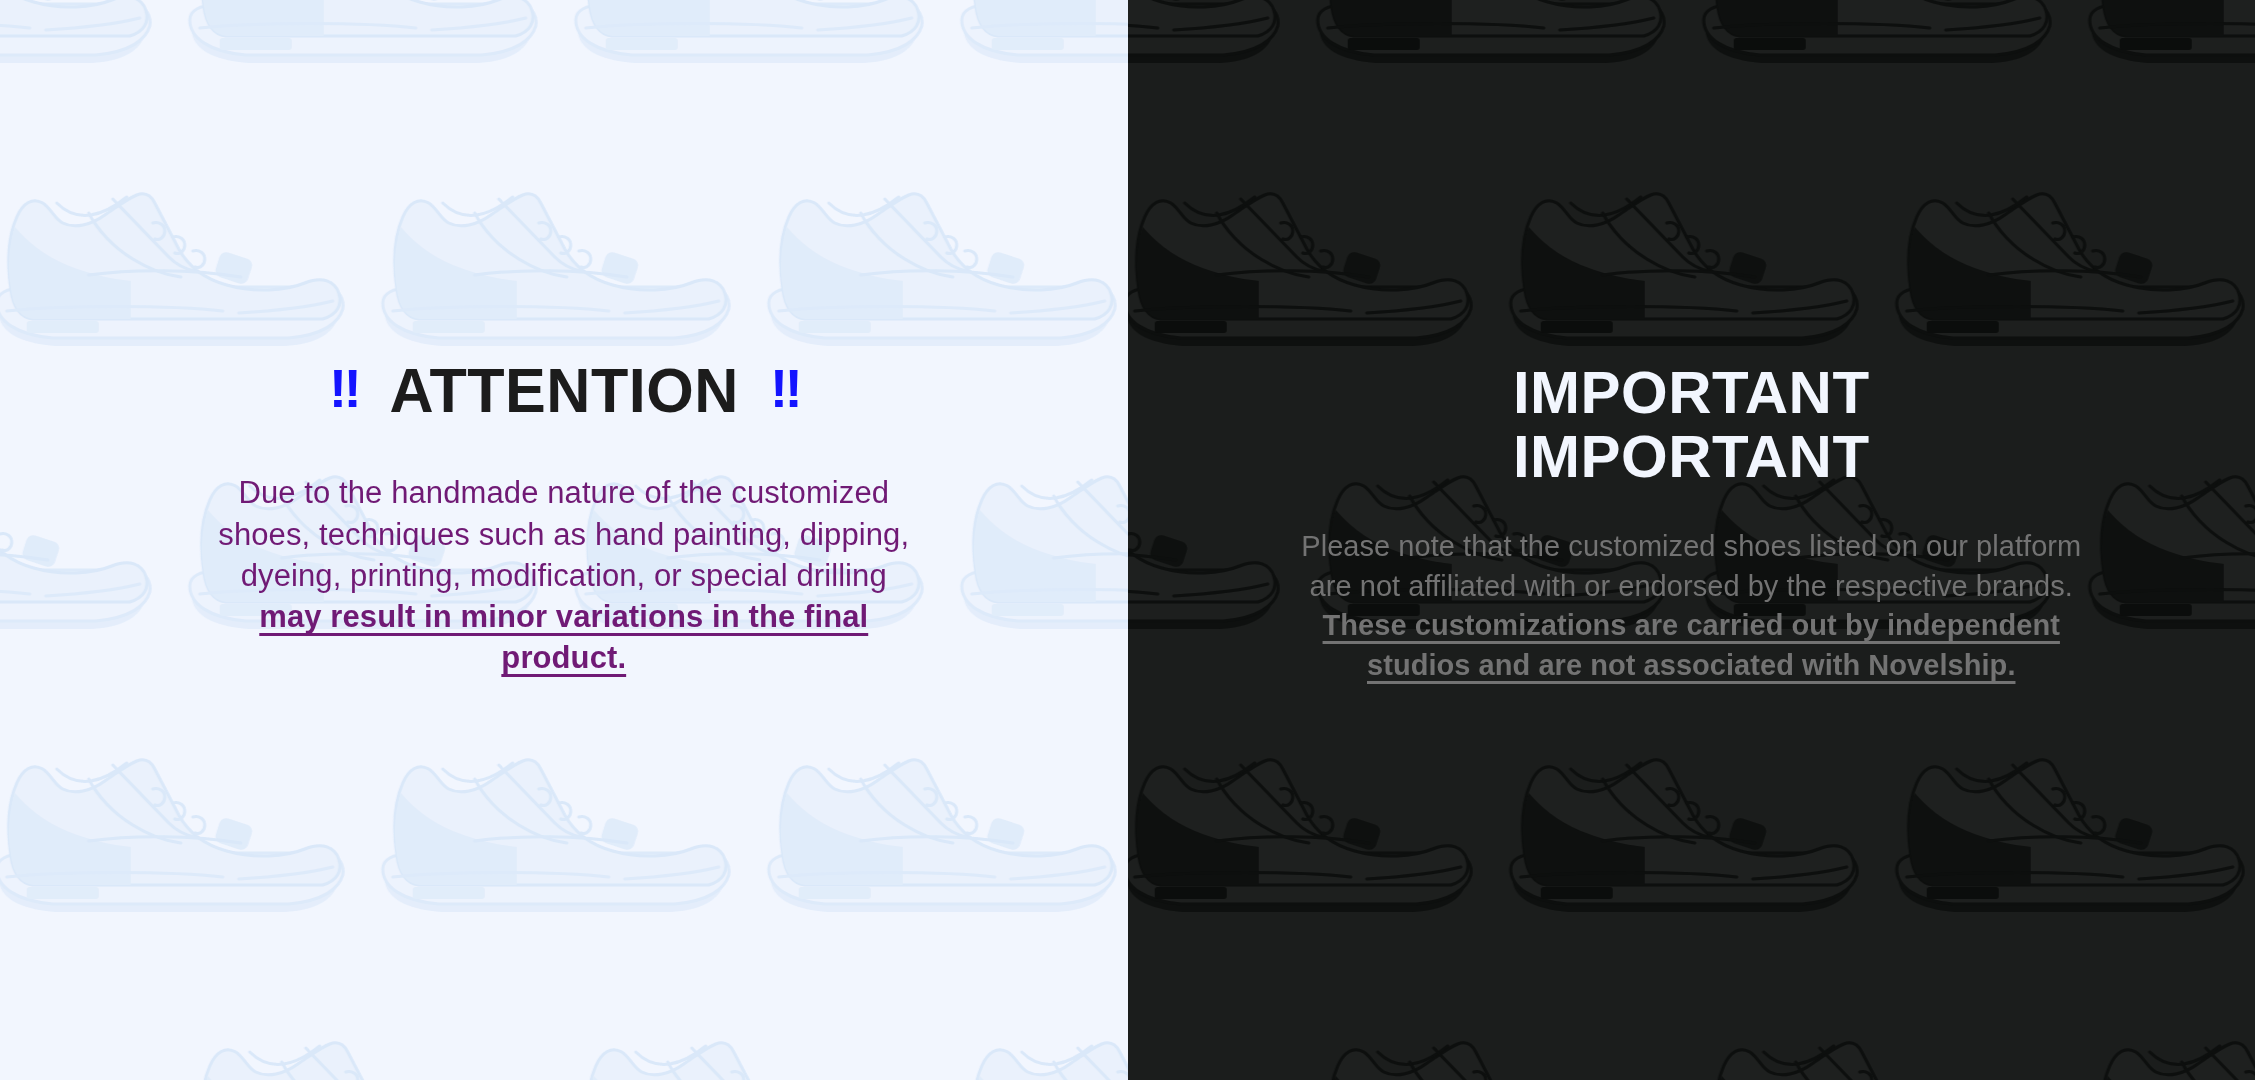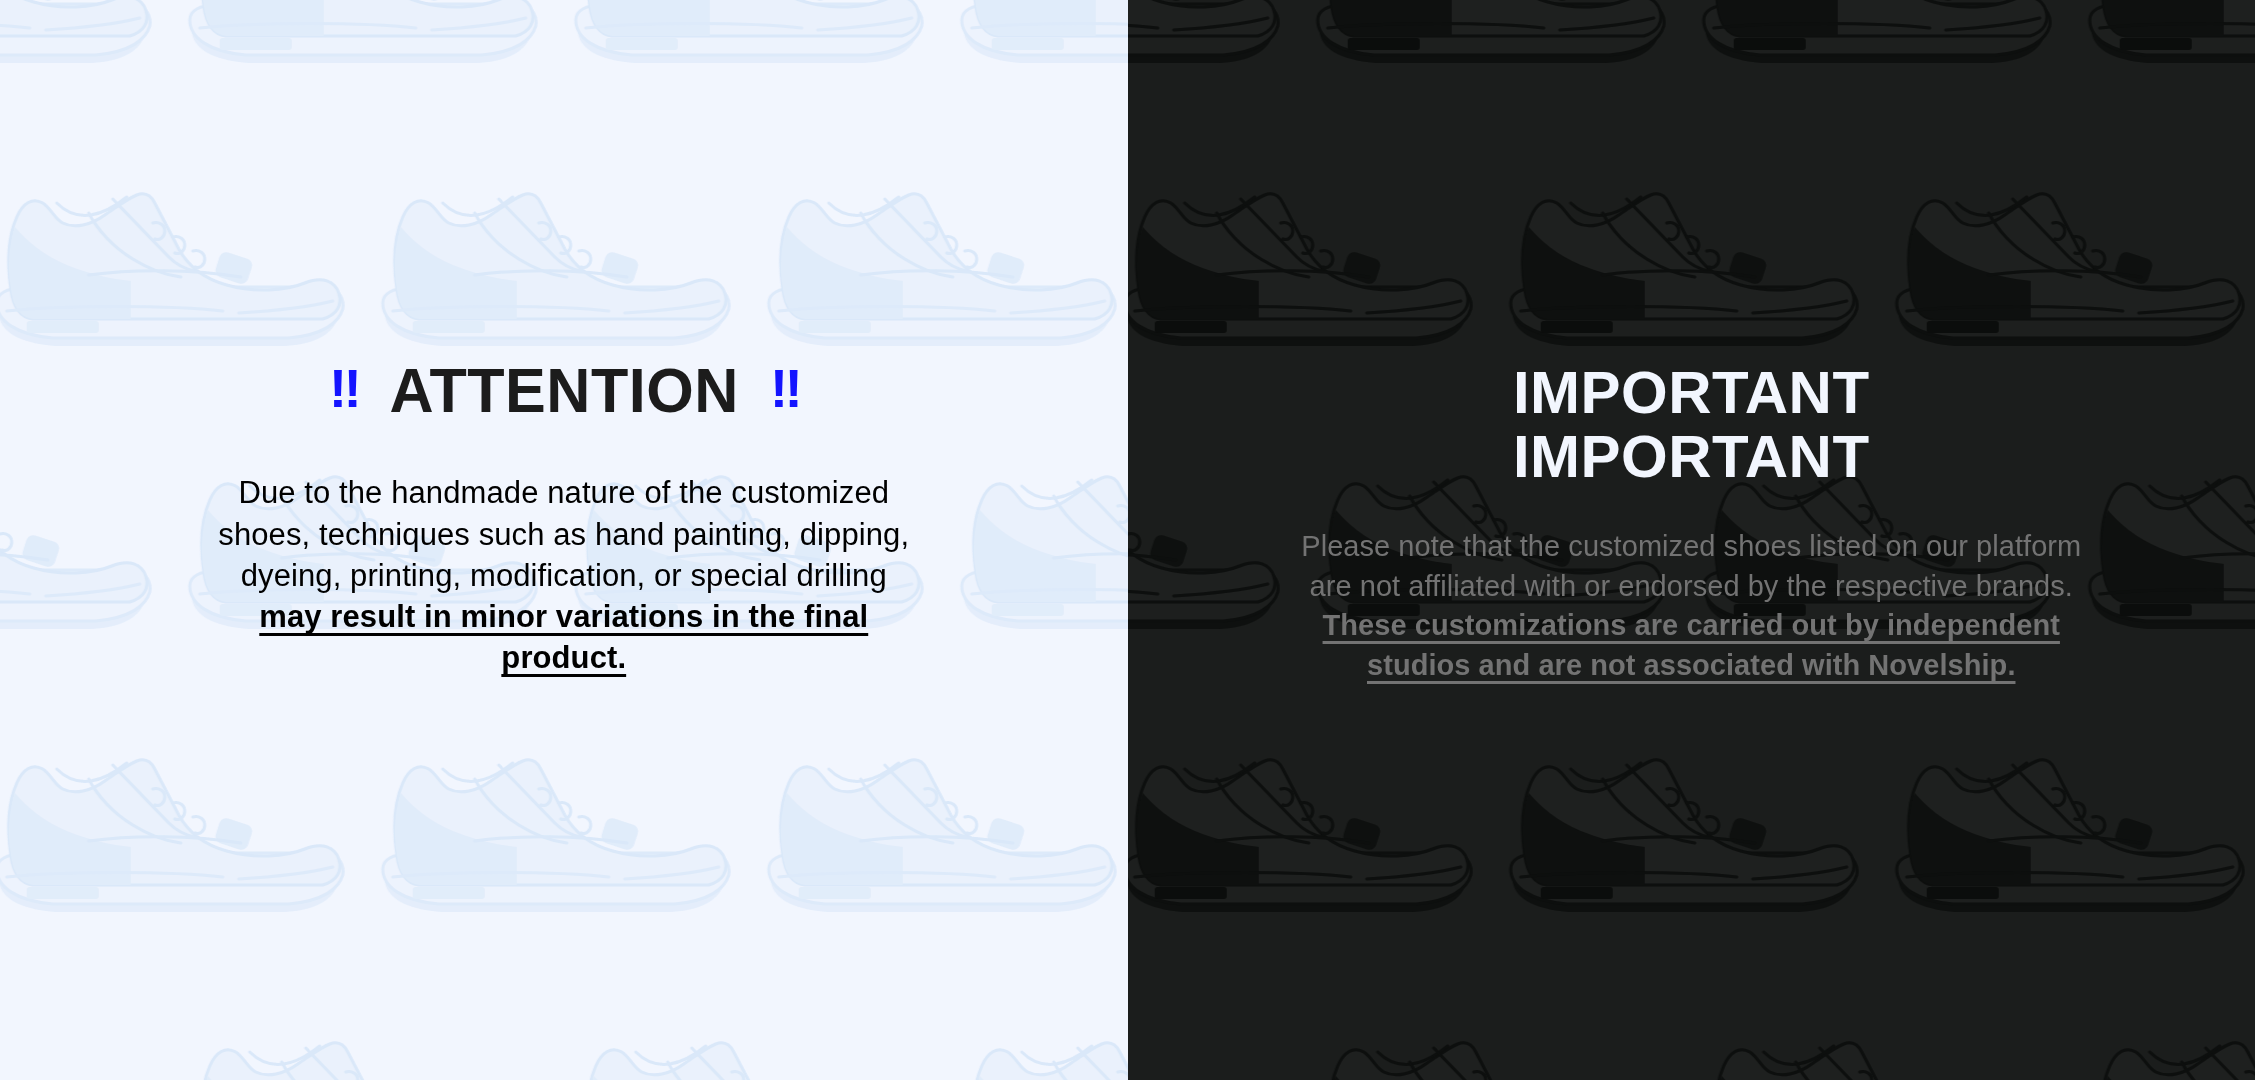--- a/index.html
+++ b/index.html
@@ -78,21 +78,21 @@
     top: -3px;
   }
   .heading-attention .word {
     font-stretch: condensed;
     transform: scaleX(0.97);
   }
 
   .body-left {
     font-size: 31px;
     line-height: 1.33;
-    color: #000000;
+    color: #701a75;
     letter-spacing: 0.1px;
     max-width: 700px;
     margin: 0 auto;
   }
   .body-left .em {
     font-weight: 700;
     text-decoration: underline;
     text-underline-offset: 6px;
     text-decoration-thickness: 3px;
   }

